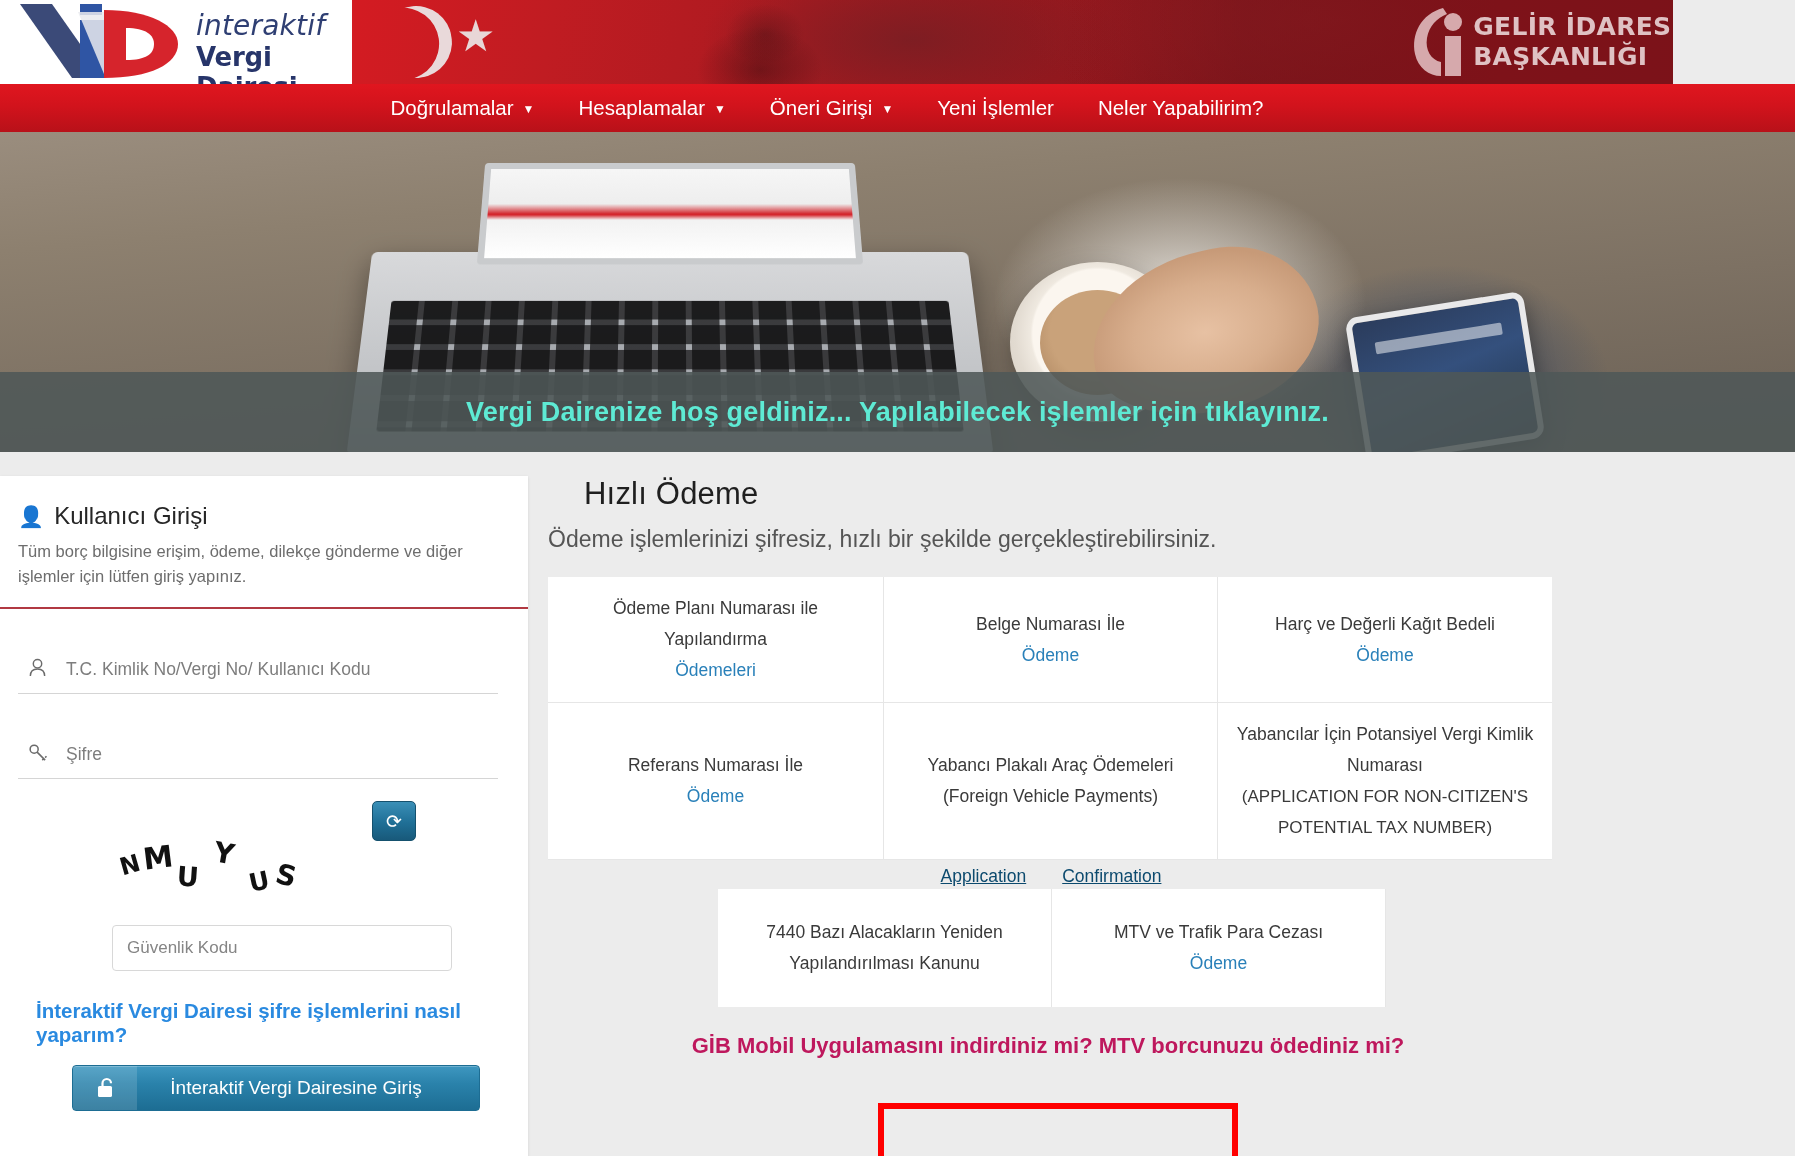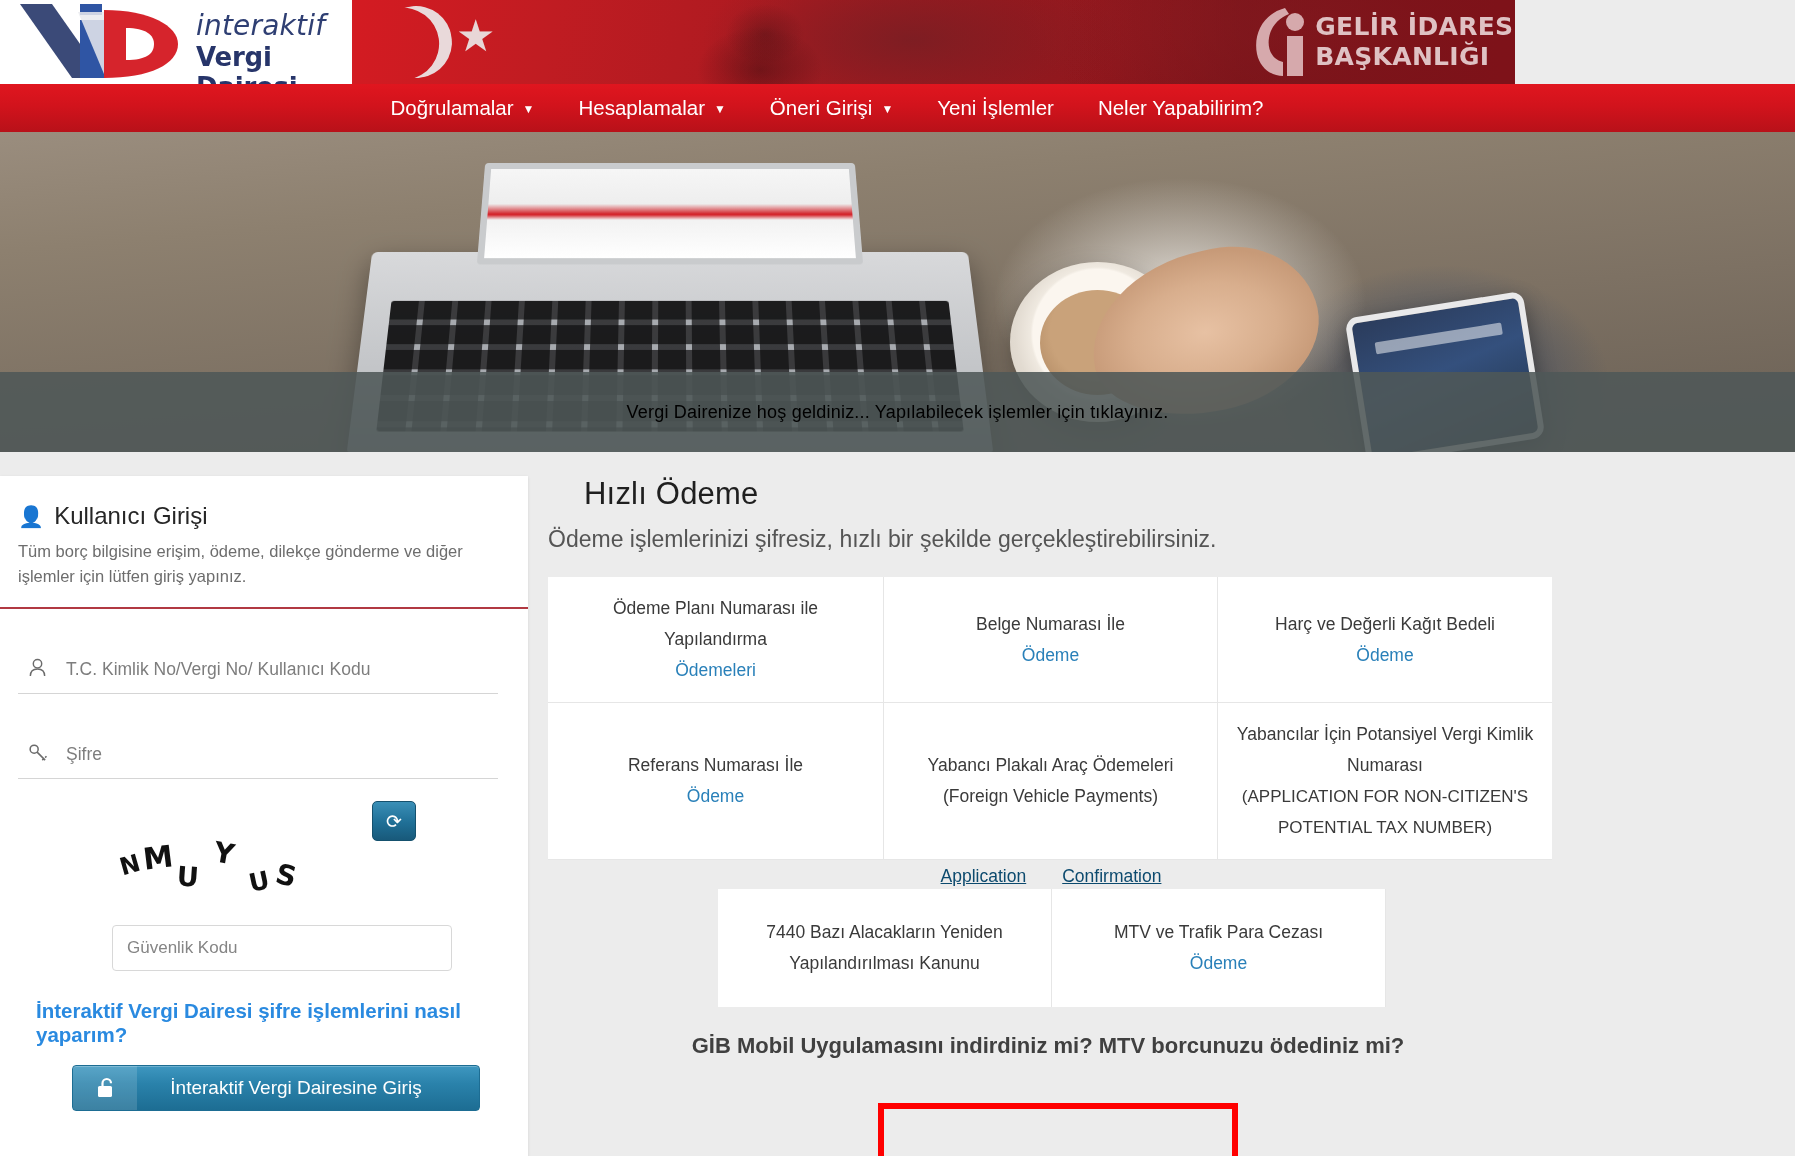--- a/index.html
+++ b/index.html
@@ -6,21 +6,21 @@
   html, body {
     width: 1795px; height: 1156px;
     overflow: hidden;
     font-family: "Liberation Sans", sans-serif;
     background: #ececec;
   }
 
   
   .header {
     position: relative;
-    width: 1515px; height: 84px;
+    width: 1673px; height: 84px;
     background: #8b1520;
     overflow: hidden;
   }
   .header-flag {
     position: absolute; left: 352px; top: 0;
     width: 1443px; height: 84px;
     background:
       radial-gradient(ellipse 300px 120px at 560px 40px, rgba(120,30,35,.85), rgba(0,0,0,0) 70%),
       radial-gradient(ellipse 420px 150px at 980px 20px, rgba(160,40,45,.55), rgba(0,0,0,0) 75%),
       linear-gradient(100deg, #d41b22 0%, #c01c22 14%, #a81a20 32%, #8f161c 55%, #7c1318 75%, #6e1116 100%);
@@ -178,21 +178,21 @@
   .phone::after {
     content: ""; position: absolute; left: 20px; top: 22px; right: 20px; height: 12px;
     background: rgba(255,255,255,.5); border-radius: 2px;
   }
   .hero-banner {
     position: absolute; left: 0; bottom: 0; width: 1795px; height: 80px;
     background: rgba(78,88,88,.88);
     display: flex; align-items: center; justify-content: center;
   }
   .hero-banner-text {
-    color: #000000; font-size: 18px; font-weight: 400; letter-spacing: .2px;
+    color: #5eead4; font-size: 27px; font-weight: 700; letter-spacing: .2px;
   }
 
   
   .page-body { position: relative; width: 1795px; background: #ececec; }
 
   
   .login-card {
     position: absolute; left: 0; top: 24px;
     width: 528px; min-height: 740px;
     background: #ffffff;
@@ -331,21 +331,21 @@
     background: #fff; border-right: 1px solid #e6e6e6;
     min-height: 118px;
     display: flex; flex-direction: column; align-items: center; justify-content: center;
     text-align: center; padding: 14px;
     font-size: 17.5px; color: #3a3a3a; line-height: 31px; cursor: pointer;
   }
   .row2-cell:last-of-type { border-right: 0; }
 
   .gib-mobile-line {
     text-align: center; margin-top: 26px;
-    color: #404040; font-size: 22px; font-weight: 700;
+    color: #be185d; font-size: 22px; font-weight: 700;
     white-space: nowrap;
   }
 </style>
 </head>
 <body>
 
 <div class="header">
   <div class="header-flag"></div>
   <div class="ataturk-silhouette"></div>
   <div class="header-vignette"></div>

